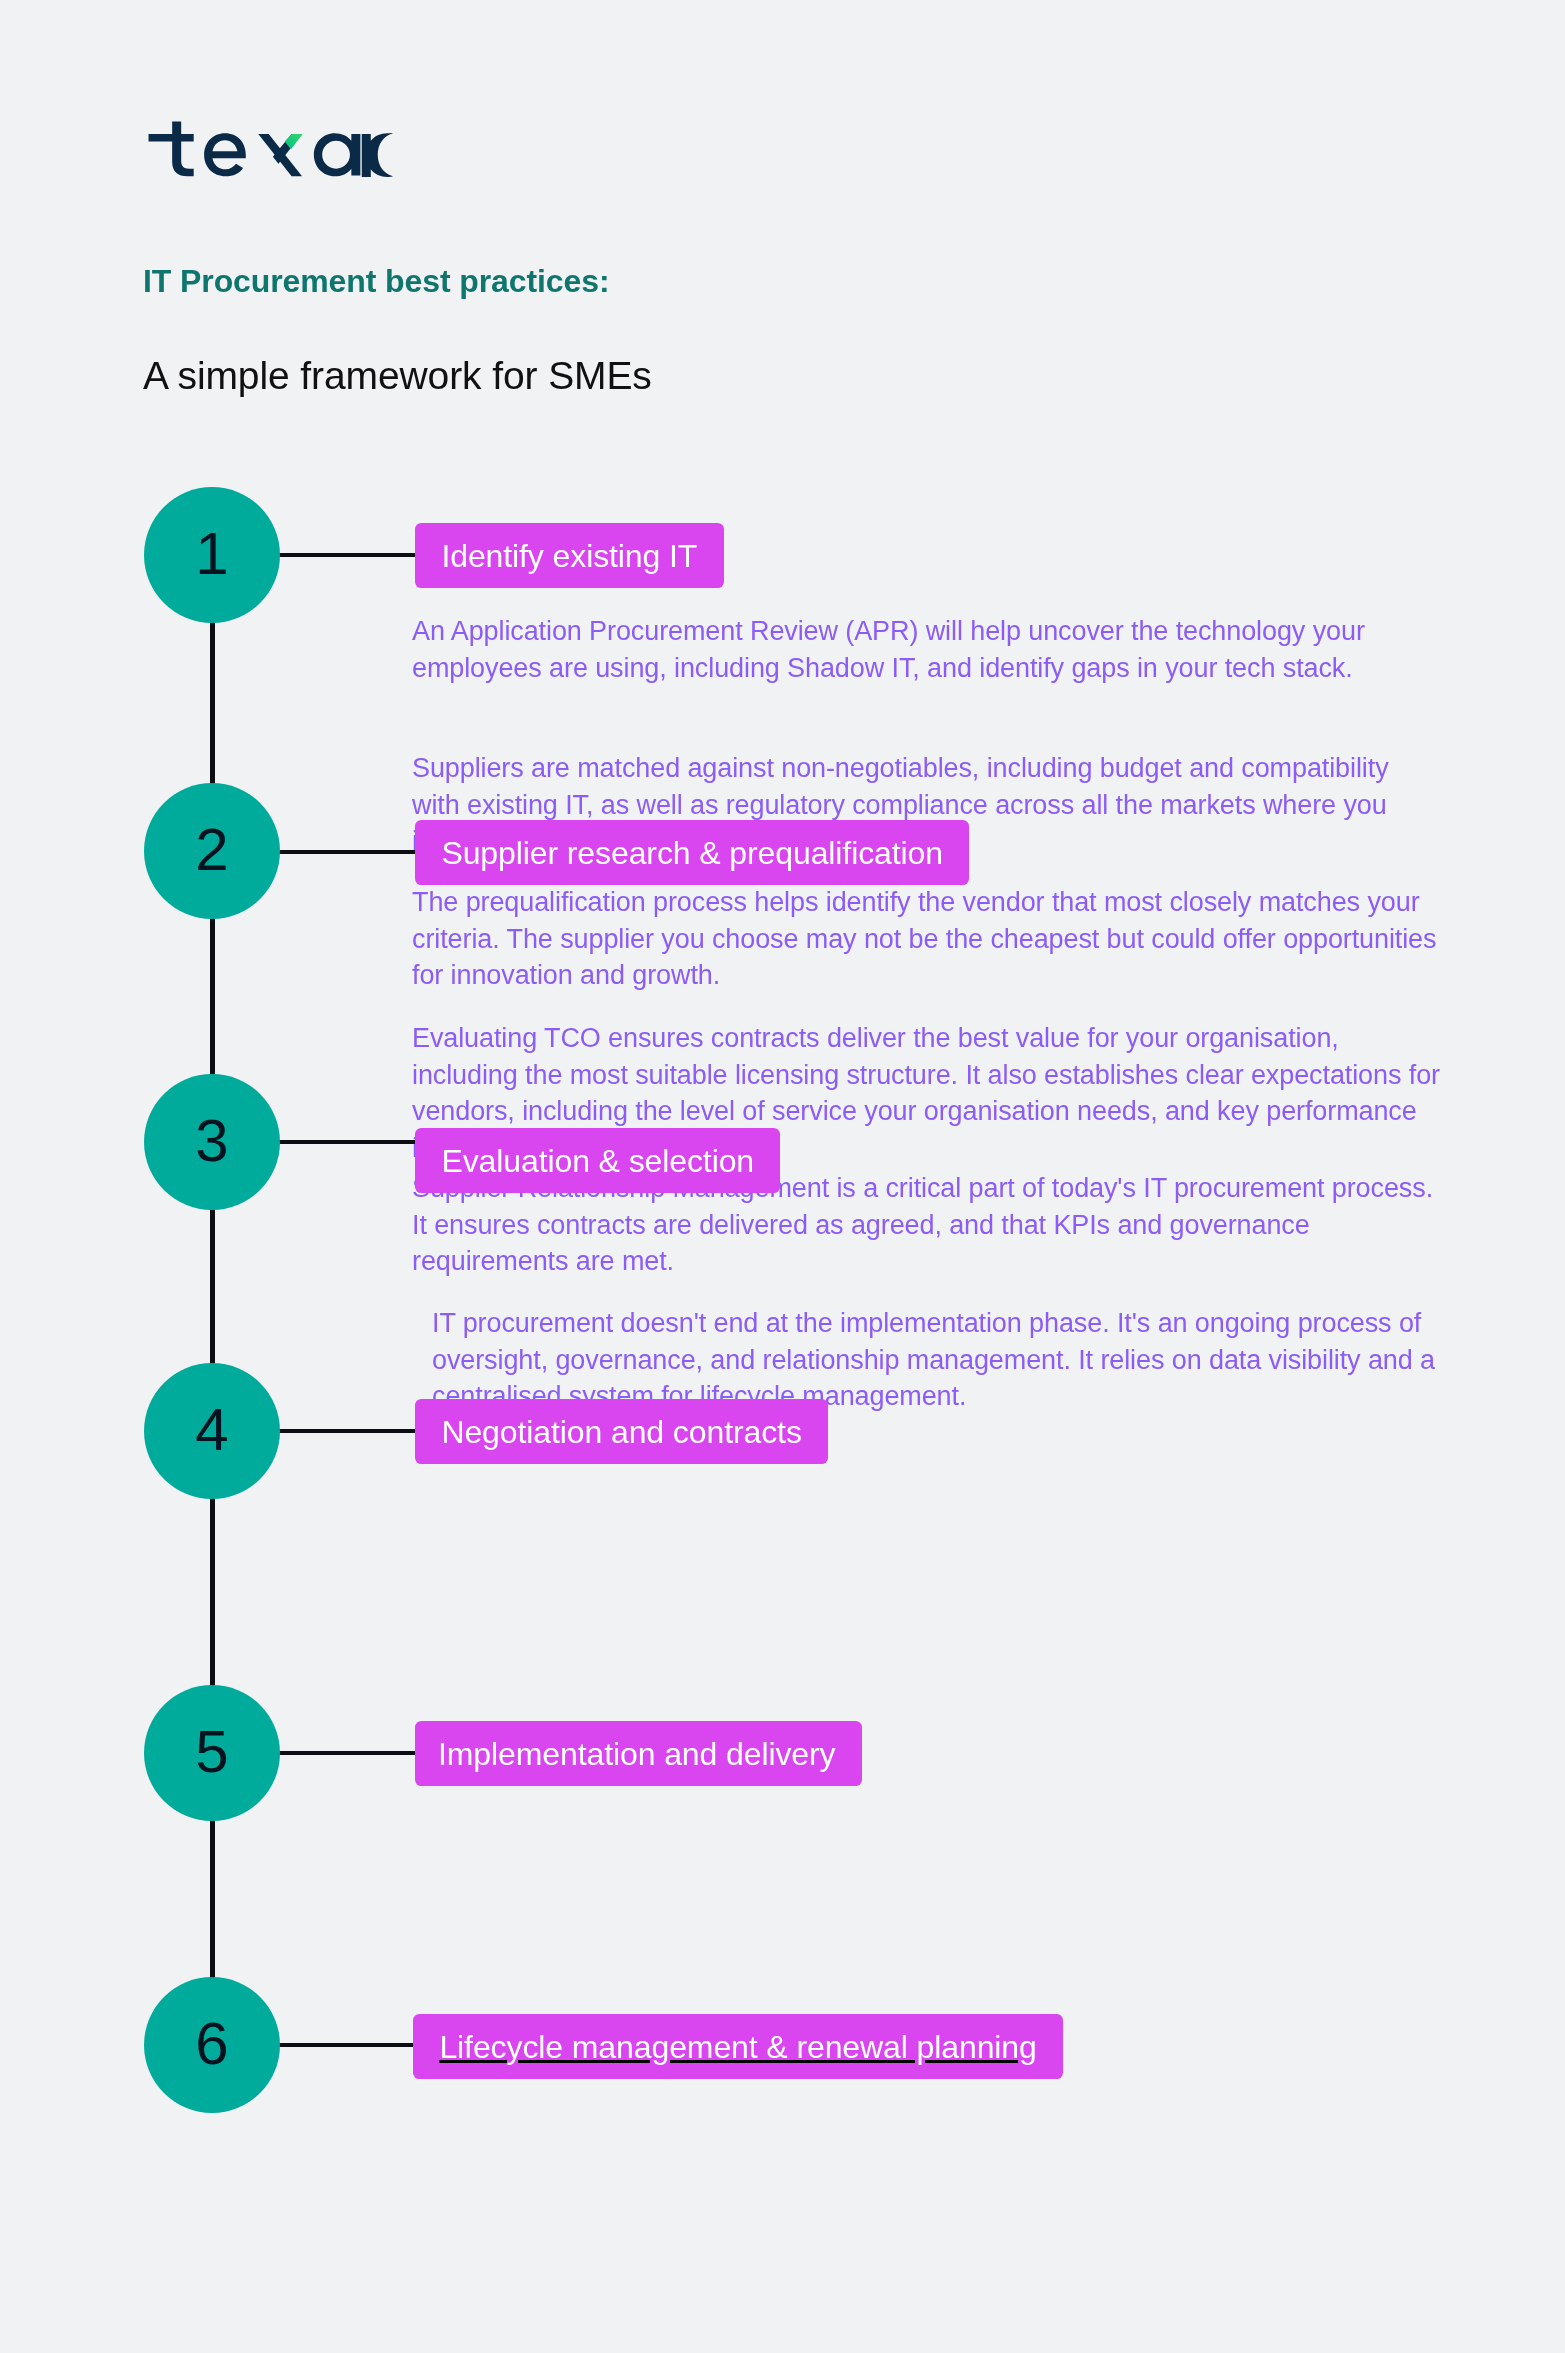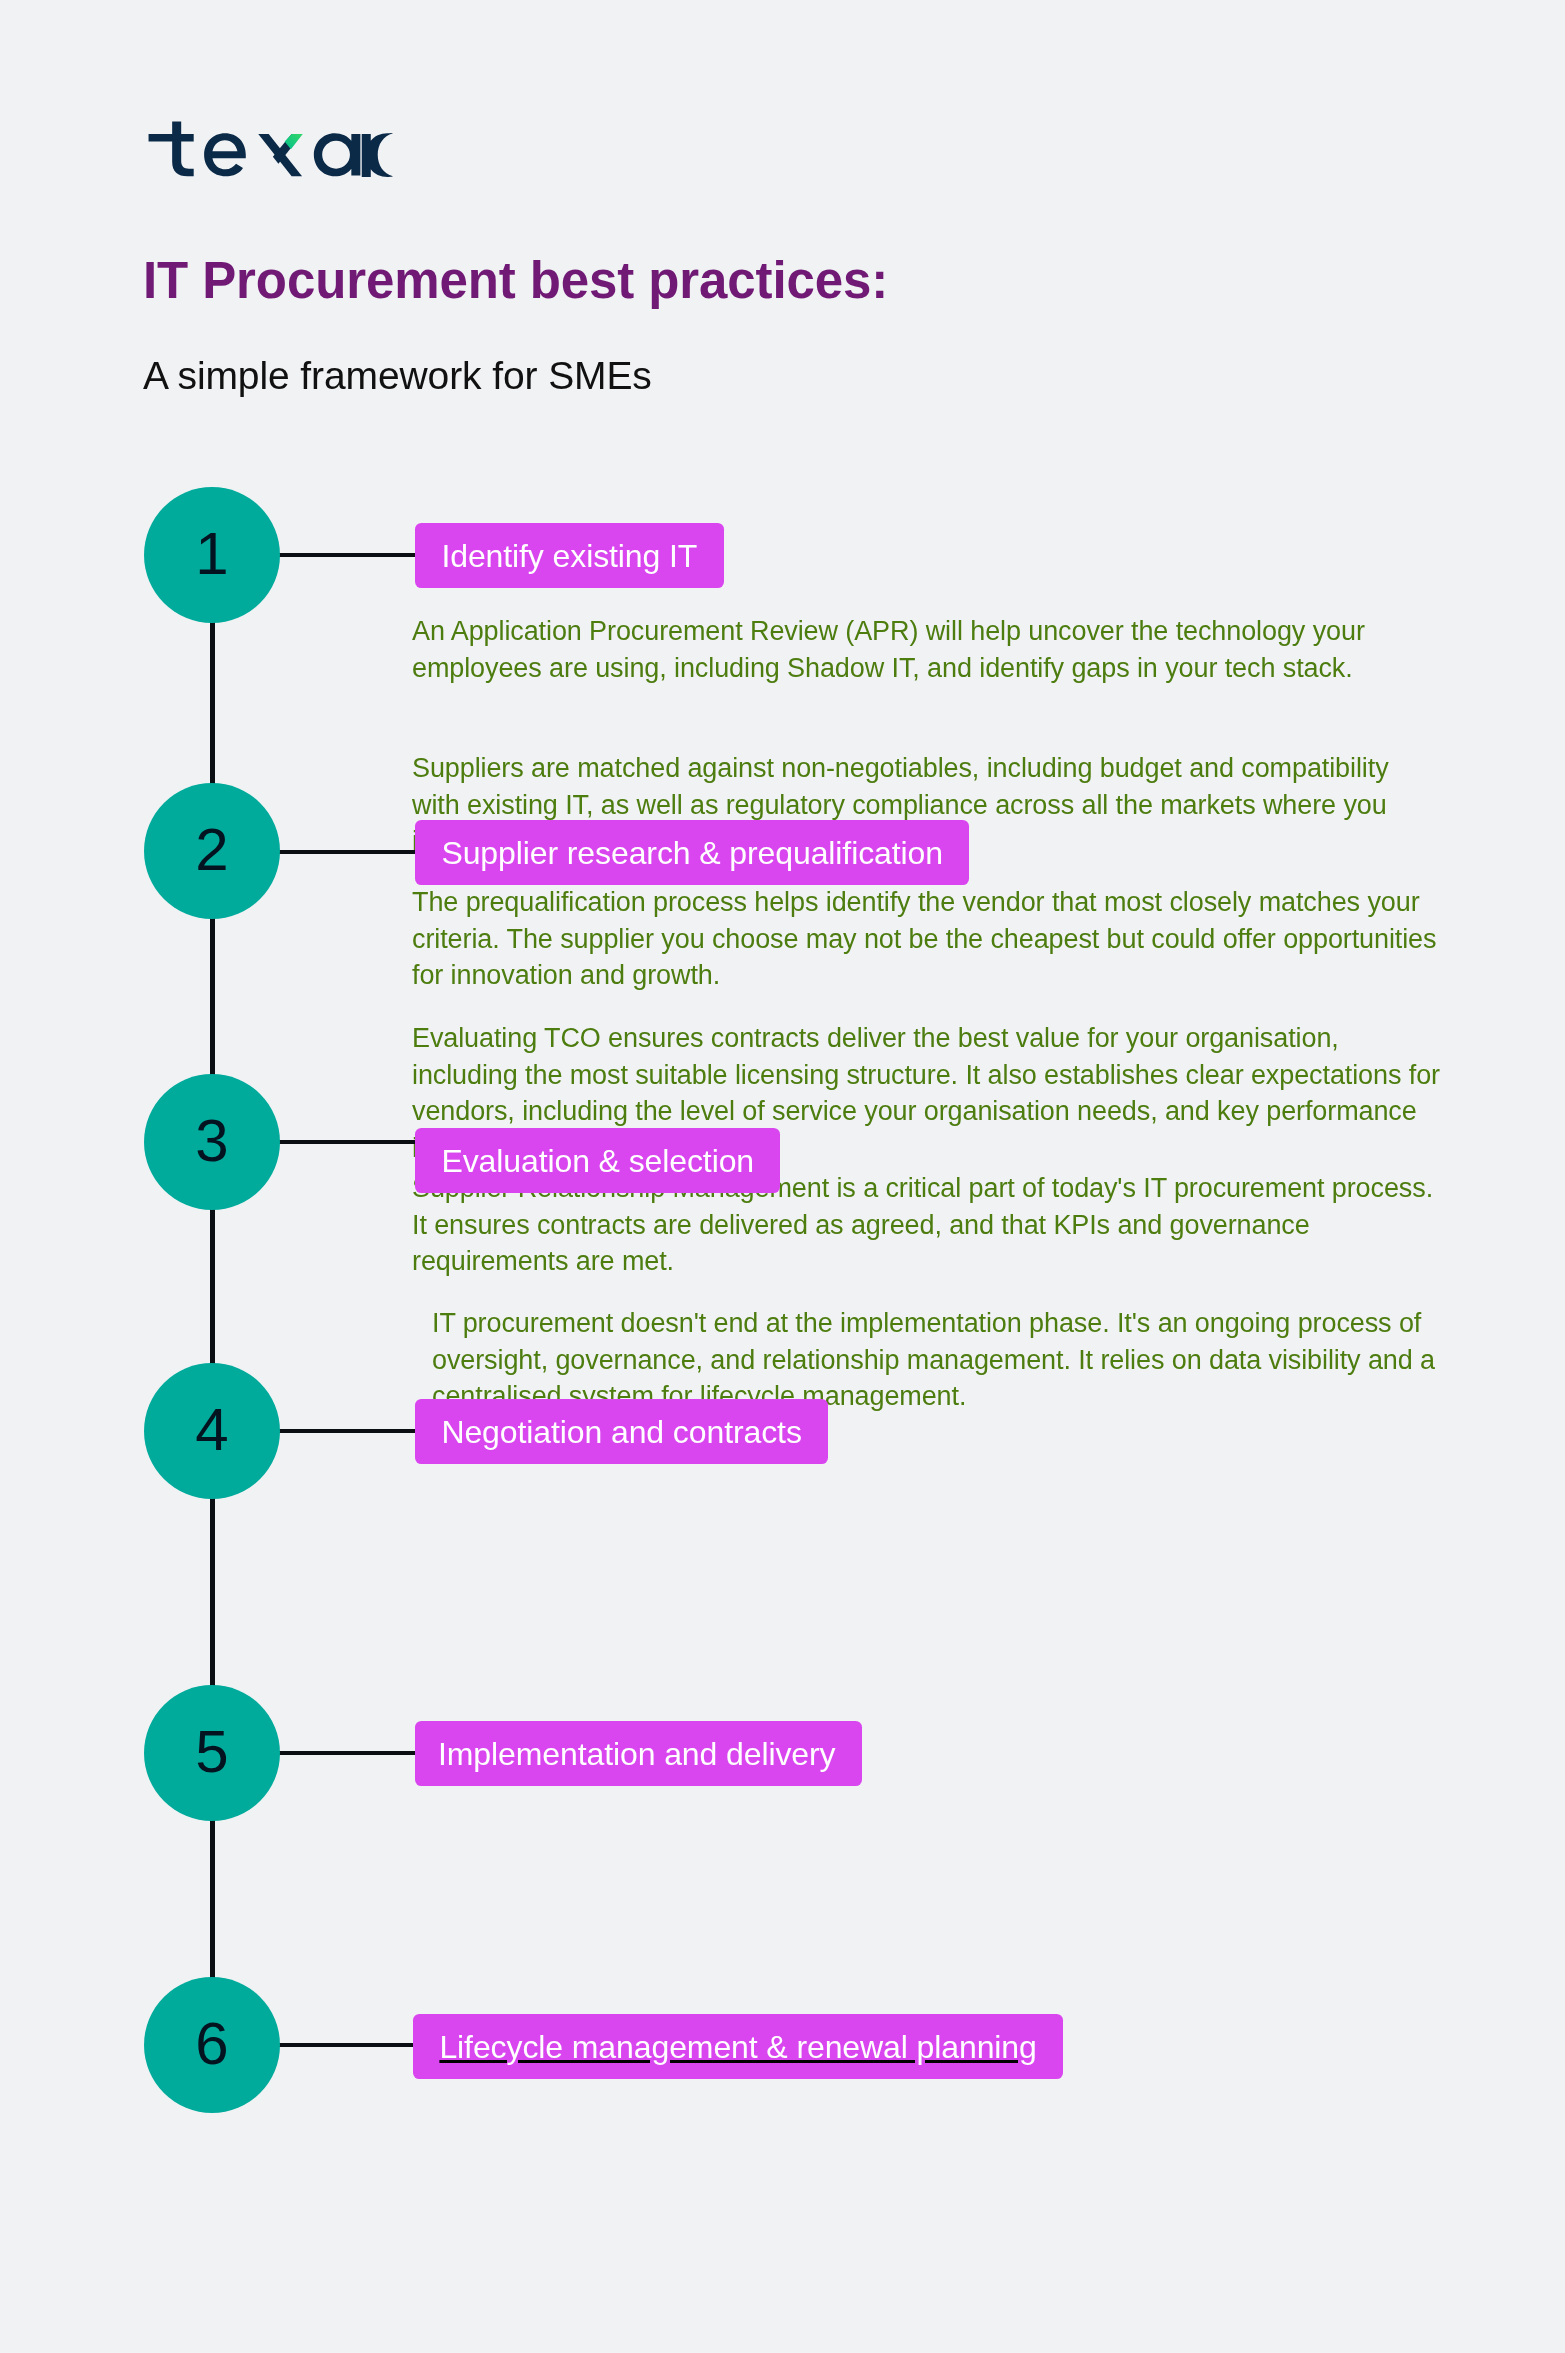--- a/index.html
+++ b/index.html
@@ -34,26 +34,26 @@
   .logo svg { display: block; }
   .logo-text {
     font-size: 0;
     line-height: 0;
   }
 
   
   .title {
     position: absolute;
     left: 143px;
-    top: 254px;
-    font-size: 51px;
+    top: 265px;
+    font-size: 32px;
     line-height: 1.05;
     font-weight: 700;
     letter-spacing: -0.1px;
-    color: #701a75;
+    color: #0f766e;
     white-space: nowrap;
   }
   .subtitle {
     position: absolute;
     left: 143px;
     top: 355px;
     font-size: 39px;
     line-height: 1.1;
     font-weight: 400;
     letter-spacing: -0.1px;
@@ -116,21 +116,21 @@
     font-weight: 400;
     line-height: 1;
     white-space: nowrap;
     letter-spacing: -0.1px;
   }
 
   .step-body {
     position: absolute;
     left: 412px;
     width: 1030px;
-    color: #4d7c0f;
+    color: #8b5cf6;
     font-size: 27px;
     line-height: 1.36;
     font-weight: 400;
     letter-spacing: -0.1px;
   }
 </style>
 </head>
 <body>
 
 <div class="page">

